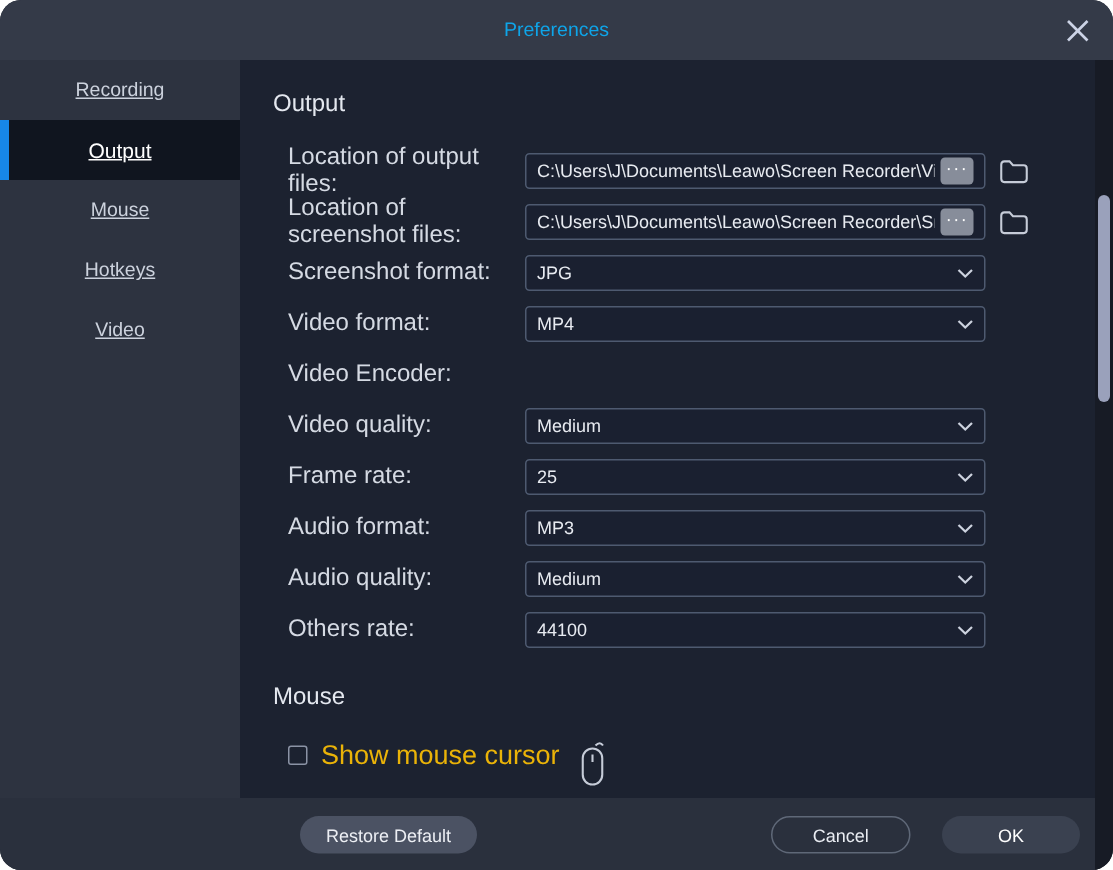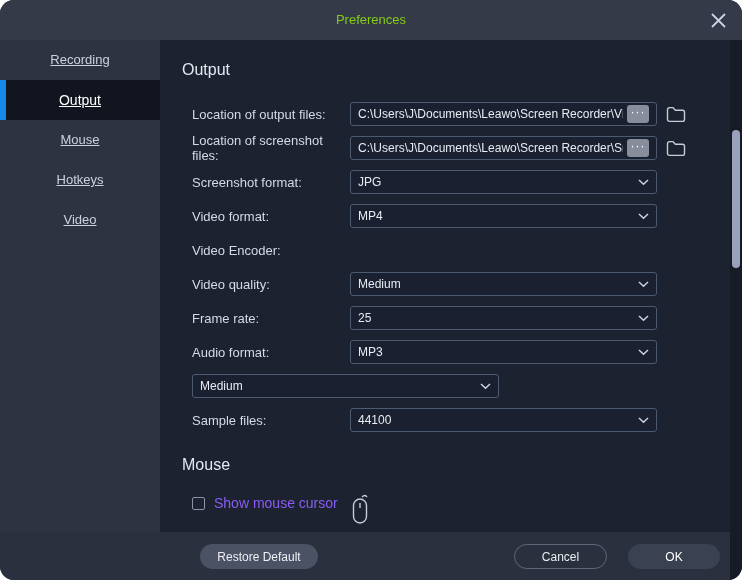--- a/index.html
+++ b/index.html
@@ -5,49 +5,49 @@
   html,body { margin:0; padding:0; background:#ffffff; }
   .window {
     position:relative; width:742px; height:580px;
     border-radius:14px; overflow:hidden;
     background:#1c2230;
     font-family:"Liberation Sans", sans-serif;
     -webkit-font-smoothing:antialiased;
   }
   
   .titlebar { position:absolute; top:0; left:0; right:0; height:40px; background:#343a48; }
-  .title { position:absolute; inset:0; line-height:40px; text-align:center; color:#84cc16; font-size:13px; }
+  .title { position:absolute; inset:0; line-height:40px; text-align:center; color:#0ea5e9; font-size:13px; }
   .close-btn { position:absolute; right:13px; top:9px; width:22px; height:22px; display:flex; align-items:center; justify-content:center; cursor:pointer; }
   
   .body { position:absolute; top:40px; left:0; right:0; bottom:0; }
   .sidebar { position:absolute; left:0; top:0; width:160px; bottom:48px; background:#2d3340; }
   .nav-item { position:relative; height:40px; line-height:40px; text-align:center; color:#ccd2dd; font-size:13px; cursor:pointer;text-decoration:underline; }
   .nav-item.selected { background:#10151f; color:#ffffff; font-size:14px; }
   .nav-accent { position:absolute; left:0; top:0; bottom:0; width:6px; background:#1787e8; }
   
   .content { position:absolute; left:160px; top:0; right:12px; bottom:48px; background:#1c2230; overflow:hidden; }
   .section-heading { margin:21px 0 24px 22px; color:#e4e8ef; font-size:16px; line-height:17px; font-weight:400; }
   .section-heading.mouse { margin:24px 0 0 22px; }
   .row { display:flex; align-items:center; margin:0 0 10px 32px; height:24px; }
-  .row-label { width:158px; flex:none; color:#d5dae3; font-size:13px; }
+  .row-label { width:158px; flex:none; color:#d5dae3; font-size:16px; }
   .field {
     position:relative; width:307px; height:24px; box-sizing:border-box; flex:none;
     border:1px solid #4e5a70; border-radius:3px; background:#1a2030;
     display:flex; align-items:center; padding:0 7px; color:#e8ebf1; font-size:12px; cursor:pointer;
   }
   .path-value { flex:1; white-space:nowrap; overflow:hidden; }
   .browse-btn {
     flex:none; width:22px; height:18px; margin-left:4px; background:#878d9a; border-radius:3px;
     color:#ffffff; font-size:12px; line-height:15px; text-align:center; letter-spacing:1px; cursor:pointer;
   }
   .folder-btn { flex:none; margin-left:9px; display:flex; align-items:center; cursor:pointer; }
   .chevron { margin-left:auto; display:flex; align-items:center; }
   .checkbox-row { display:flex; align-items:center; margin:23px 0 0 32px; height:14px; }
   .checkbox { width:13px; height:13px; box-sizing:border-box; border:1px solid #8b93a5; border-radius:2px; background:transparent; cursor:pointer; flex:none; }
-  .checkbox-label { margin-left:9px; color:#8b5cf6; font-size:14px; cursor:pointer; }
+  .checkbox-label { margin-left:9px; color:#eab308; font-size:18px; cursor:pointer; }
   .mouse-cursor-icon { align-self:flex-start; margin-left:12px; margin-top:-3px; }
   
   .footer { position:absolute; left:0; right:12px; bottom:0; height:48px; background:#2a303d; }
   .btn { position:absolute; top:12px; height:25px; border-radius:13px; font-family:"Liberation Sans",sans-serif; font-size:12px; border:none; cursor:pointer; }
   .btn-restore { left:200px; width:118px; background:#4b5263; color:#edeff4; }
   .btn-cancel  { left:514px; width:93px; background:transparent; border:1px solid #5f6878; color:#e9ecf2; box-sizing:border-box; }
   .btn-ok      { left:628px; width:92px; background:#3a4150; color:#ffffff; }
   
   .scrollbar { position:absolute; right:0; top:0; bottom:0; width:12px; background:#171b25; }
   .scroll-thumb { position:absolute; left:2px; top:90px; width:8px; height:138px; border-radius:4px; background:#9aa1bb; cursor:pointer; }
@@ -175,32 +175,33 @@
           <span>MP3</span>
           <span class="chevron">
             <svg width="11" height="7" viewBox="0 0 11 7">
                 <polyline points="1,1 5.5,5.3 10,1" fill="none" stroke="#ccd2de" stroke-width="1.5"></polyline>
               </svg>
           </span>
         </div>
       </div>
 
       <div class="row">
+        <span class="row-label">Audio quality:</span>
         <div class="field">
           <span>Medium</span>
           <span class="chevron">
             <svg width="11" height="7" viewBox="0 0 11 7">
                 <polyline points="1,1 5.5,5.3 10,1" fill="none" stroke="#ccd2de" stroke-width="1.5"></polyline>
               </svg>
           </span>
         </div>
       </div>
 
       <div class="row">
-        <span class="row-label">Sample files:</span>
+        <span class="row-label">Others rate:</span>
         <div class="field">
           <span>44100</span>
           <span class="chevron">
             <svg width="11" height="7" viewBox="0 0 11 7">
                 <polyline points="1,1 5.5,5.3 10,1" fill="none" stroke="#ccd2de" stroke-width="1.5"></polyline>
               </svg>
           </span>
         </div>
       </div>
 

